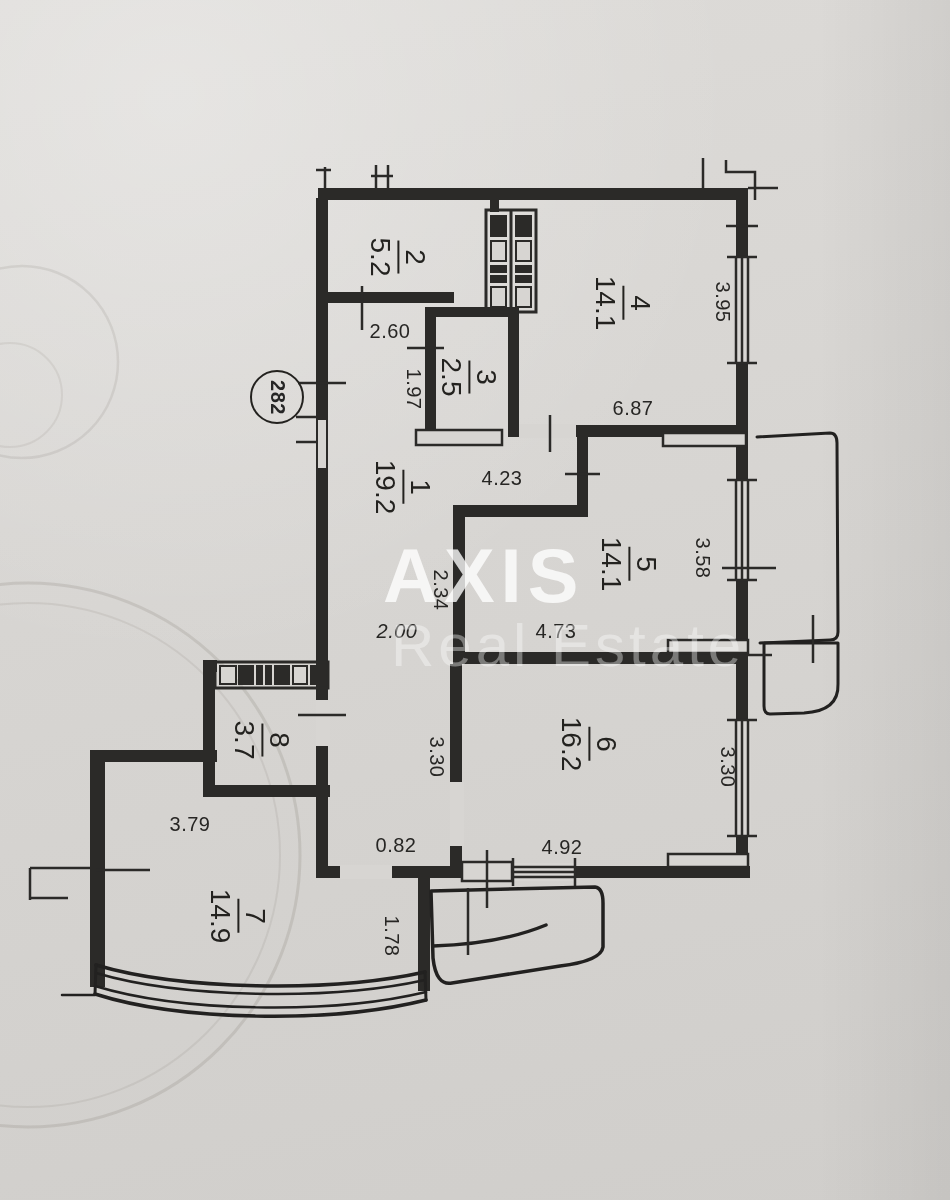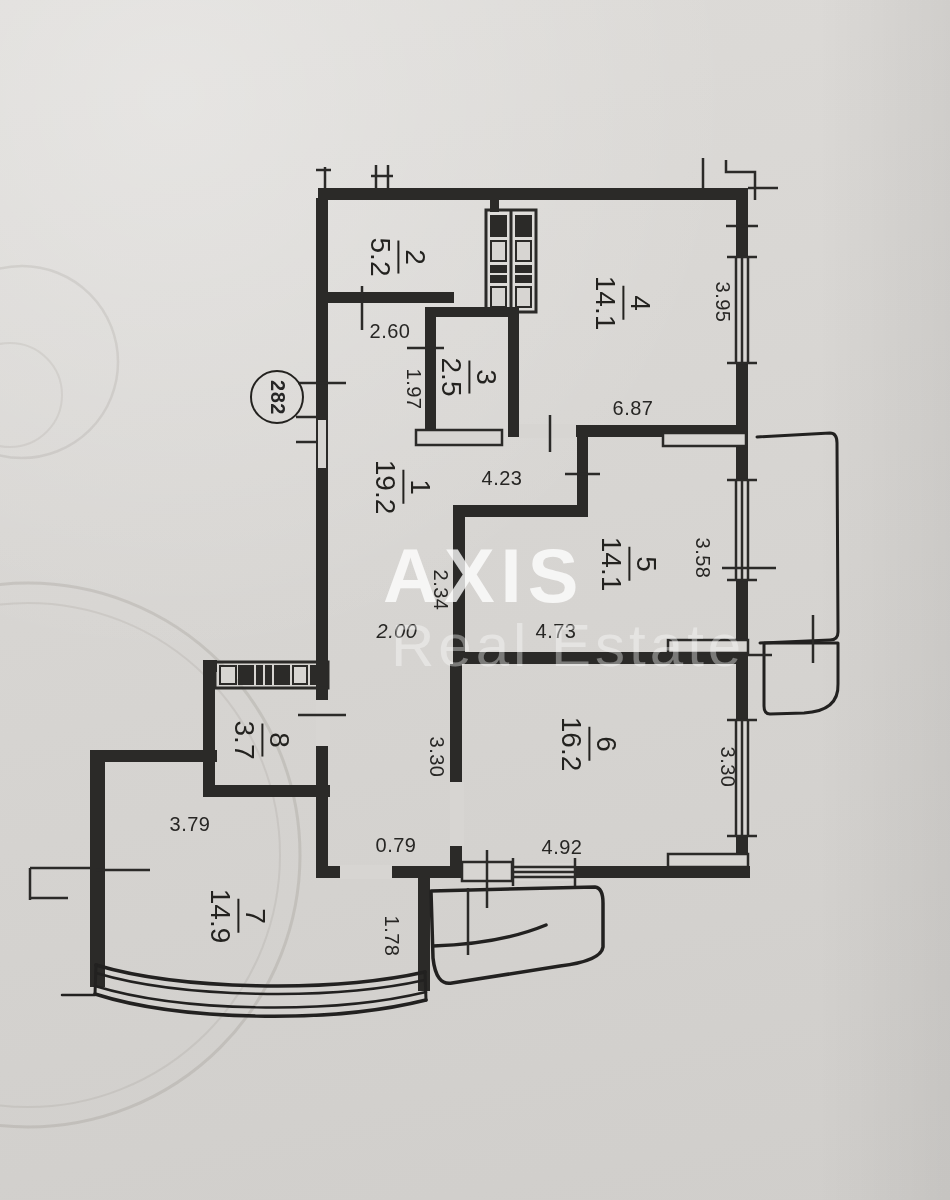--- a/index.html
+++ b/index.html
@@ -240,21 +240,21 @@
   <div class="lbl dim dim-v" style="left:413px;top:389px;">1.97</div>
   <div class="lbl dim" style="left:633px;top:408px;">6.87</div>
   <div class="lbl dim" style="left:502px;top:478px;text-align:right;">4.23</div>
   <div class="lbl dim dim-v" style="left:440px;top:590px;">2.34</div>
   <div class="lbl dim" style="left:397px;top:631px;font-style:italic;">2.00</div>
   <div class="lbl dim" style="left:556px;top:631px;">4.73</div>
   <div class="lbl dim dim-v" style="left:702px;top:558px;">3.58</div>
   <div class="lbl dim dim-v" style="left:436px;top:757px;">3.30</div>
   <div class="lbl dim dim-v" style="left:727px;top:767px;">3.30</div>
   <div class="lbl dim" style="left:562px;top:847px;">4.92</div>
-  <div class="lbl dim" style="left:396px;top:845px;">0.79</div>
+  <div class="lbl dim" style="left:396px;top:845px;">0.82</div>
   <div class="lbl dim" style="left:190px;top:824px;">3.79</div>
   <div class="lbl dim dim-v" style="left:391px;top:936px;">1.78</div>
 
   <div class="wm">
     <div class="wm-brand">AXIS</div>
     <div class="wm-sub">Real Estate</div>
   </div>
 
 </div>
 

